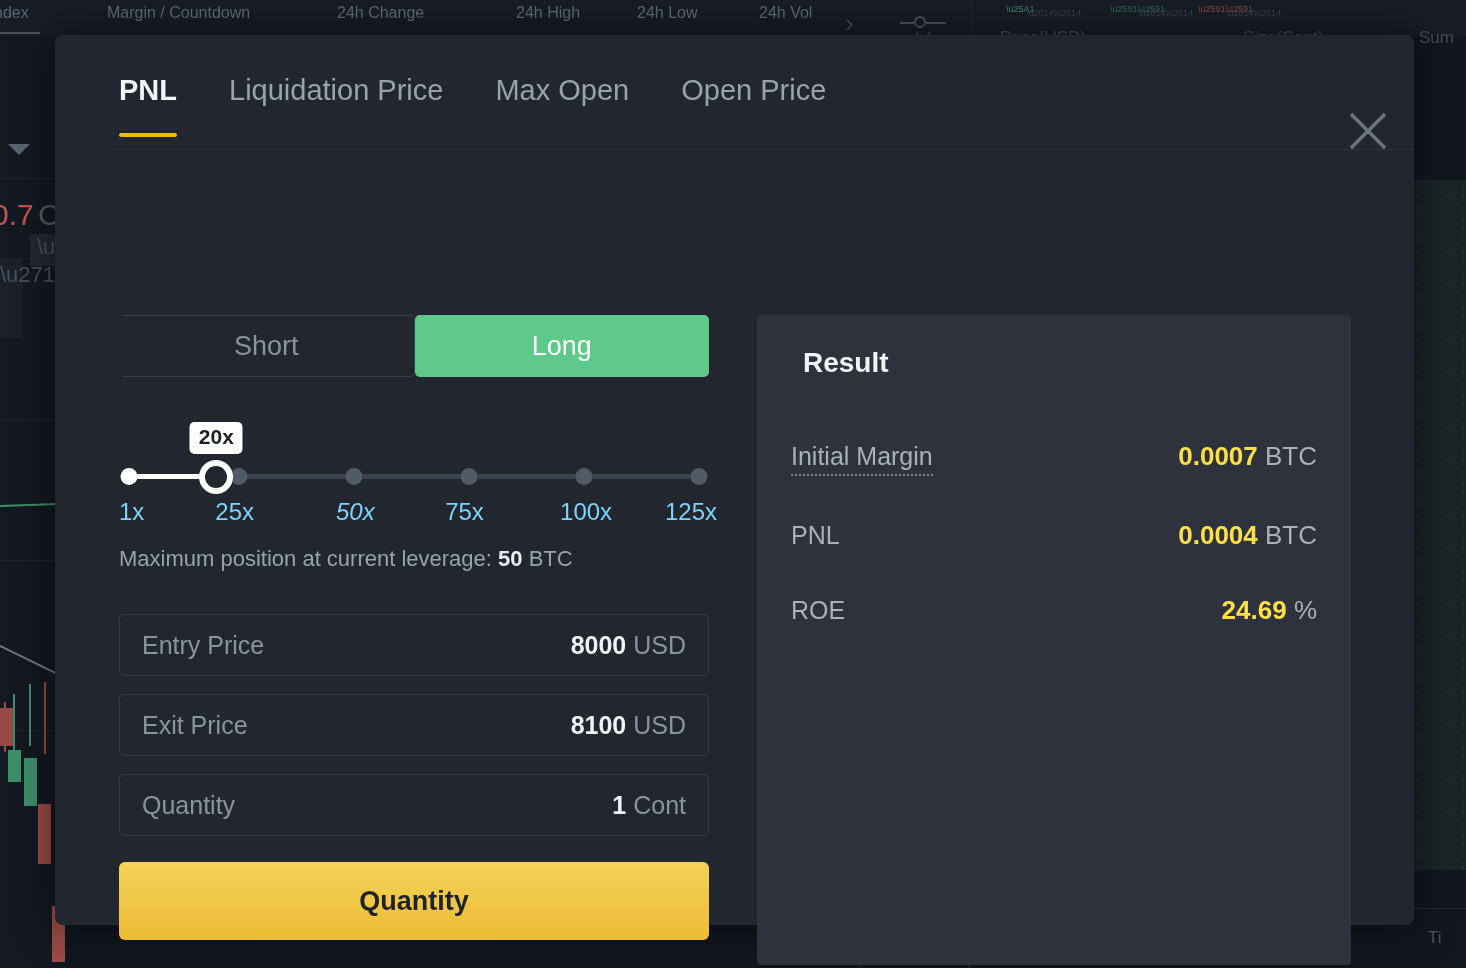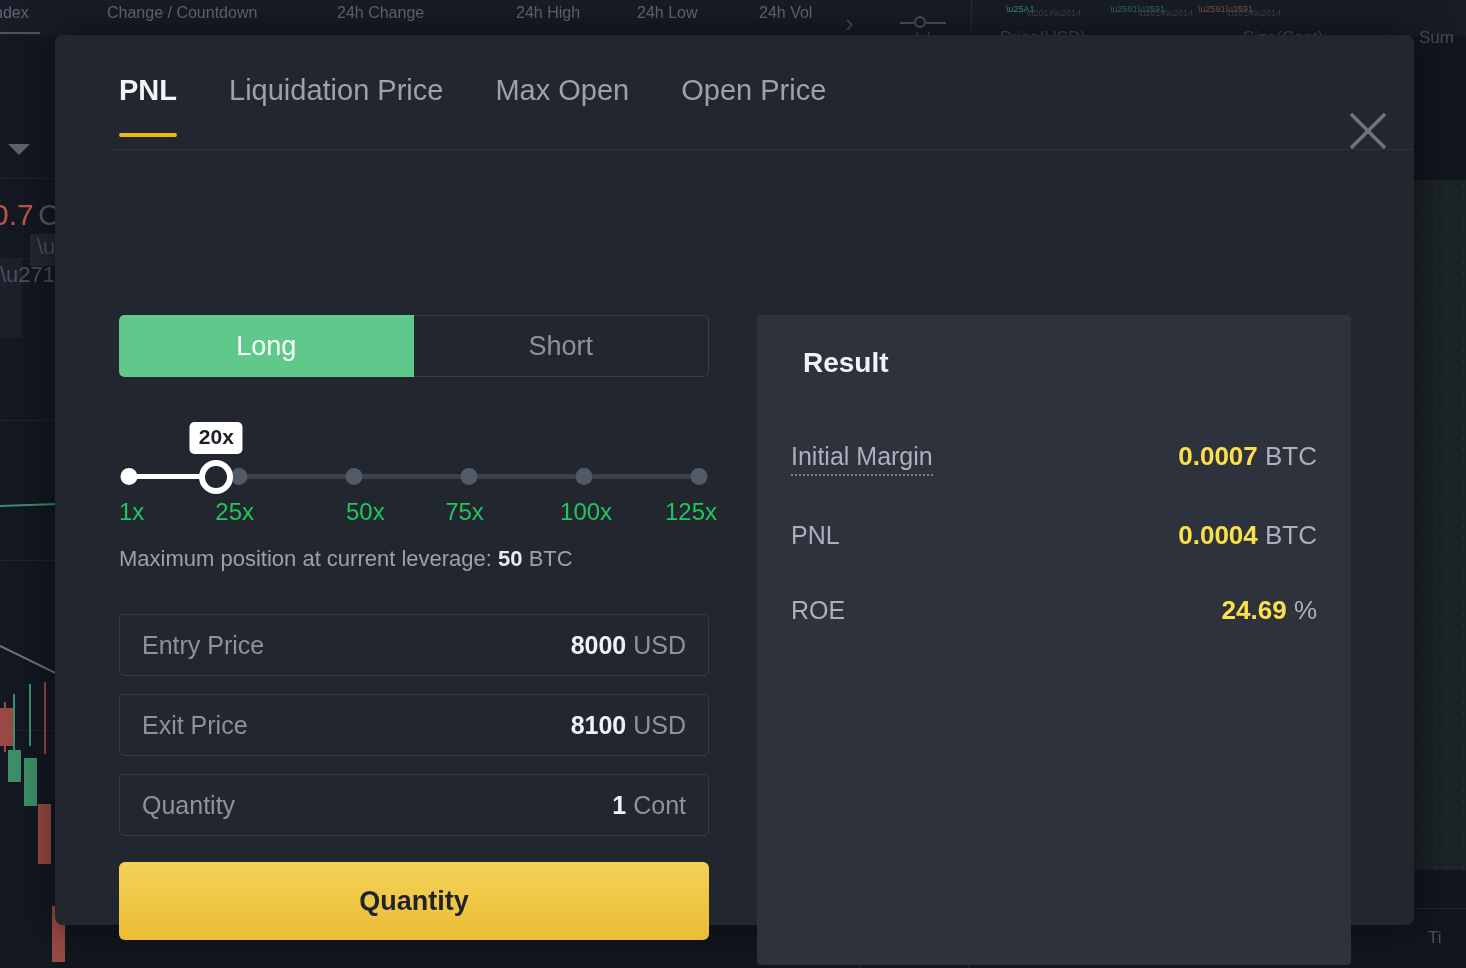--- a/index.html
+++ b/index.html
@@ -132,21 +132,21 @@
     position: absolute; top: 36px; width: 17px; height: 17px; border-radius: 50%;
     background: #525a68; transform: translateX(-8.5px);
   }
   .dot.start { background: #ffffff; }
   .handle {
     position: absolute; top: 28px; width: 34px; height: 34px; border-radius: 50%;
     background: #22262e; border: 6px solid #ffffff; transform: translateX(-17px);
     cursor: pointer; box-sizing: border-box;
   }
   .tick-lbl {
-    position: absolute; top: 66px; color: #22c55e; font-size: 24px; white-space: nowrap;
+    position: absolute; top: 66px; color: #7dd3fc; font-size: 24px; white-space: nowrap;
   }
   .lev-badge {
     position: absolute; top: -10px; background: #ffffff; color: #1c2029;
     font-size: 21px; font-weight: bold; padding: 3px 9px 5px; border-radius: 5px;
     white-space: nowrap; transform: translateX(-50%);
   }
   .max-pos { margin-top: 4px; color: #9aa2ae; font-size: 22px; white-space: nowrap; }
   .max-pos b { color: #e8ebef; font-weight: bold; }
 
   
@@ -190,21 +190,21 @@
 </head>
 <body>
 
 <div id="screen">
 
   <div class="bg">
 
     <div class="bg-topbar">
       <div id="bg-topbar-cols">
           <div class="col" style="left: -6px;">ndex</div>
-          <div class="col" style="left: 107px;">Change / Countdown</div>
+          <div class="col" style="left: 107px;">Margin / Countdown</div>
           <div class="col" style="left: 337px;">24h Change</div>
           <div class="col" style="left: 516px;">24h High</div>
           <div class="col" style="left: 637px;">24h Low</div>
           <div class="col" style="left: 759px;">24h Vol</div>
         </div>
       <div class="underline"></div>
       <div class="bg-chevron">›</div>
       <div class="bg-settings">
         <div class="ln" style="left:0;top:12px;width:14px;height:2px;"></div>
         <div class="ln" style="left:26px;top:12px;width:20px;height:2px;"></div>
@@ -287,41 +287,41 @@
           <line x1="47" y1="13" x2="13" y2="47" stroke="#6d7480" stroke-width="3.5"></line>
         </svg>
       </div>
     </div>
 
     <div class="body">
 
       <div class="left-col">
 
         <div class="side-toggle">
+          <div class="side-btn short">Short</div>
           <div class="side-btn long">Long</div>
-          <div class="side-btn short">Short</div>
         </div>
 
         <div class="slider-wrap">
           <div class="slider-track"></div>
           <div class="slider-fill" id="slider-fill" style="width: 87.3387px;"></div>
           <div id="slider-dots">
               <div class="dot start" style="left: 10px;"></div>
               <div class="dot" style="left: 120.323px;"></div>
               <div class="dot" style="left: 235.242px;"></div>
               <div class="dot" style="left: 350.161px;"></div>
               <div class="dot" style="left: 465.081px;"></div>
               <div class="dot" style="left: 580px;"></div>
             </div>
           <div class="handle" id="slider-handle" style="left: 97.3387px;"></div>
           <div class="lev-badge" id="lev-badge" style="left: 97.3387px;">20x</div>
           <div id="slider-ticks">
               <div class="tick-lbl" style="left: 0px;">1x</div>
               <div class="tick-lbl" style="left: 96.3226px;">25x</div>
-              <div class="tick-lbl" style="left: 227px;">50x</div>
+              <div class="tick-lbl" style="left: 217px; font-style: italic;">50x</div>
               <div class="tick-lbl" style="left: 326.161px;">75x</div>
               <div class="tick-lbl" style="left: 441.081px;">100x</div>
               <div class="tick-lbl" style="left: 546px;">125x</div>
             </div>
         </div>
 
         <div class="max-pos">
           <span>Maximum position at current leverage:</span>
           <b>50</b>
           <span>BTC</span>

